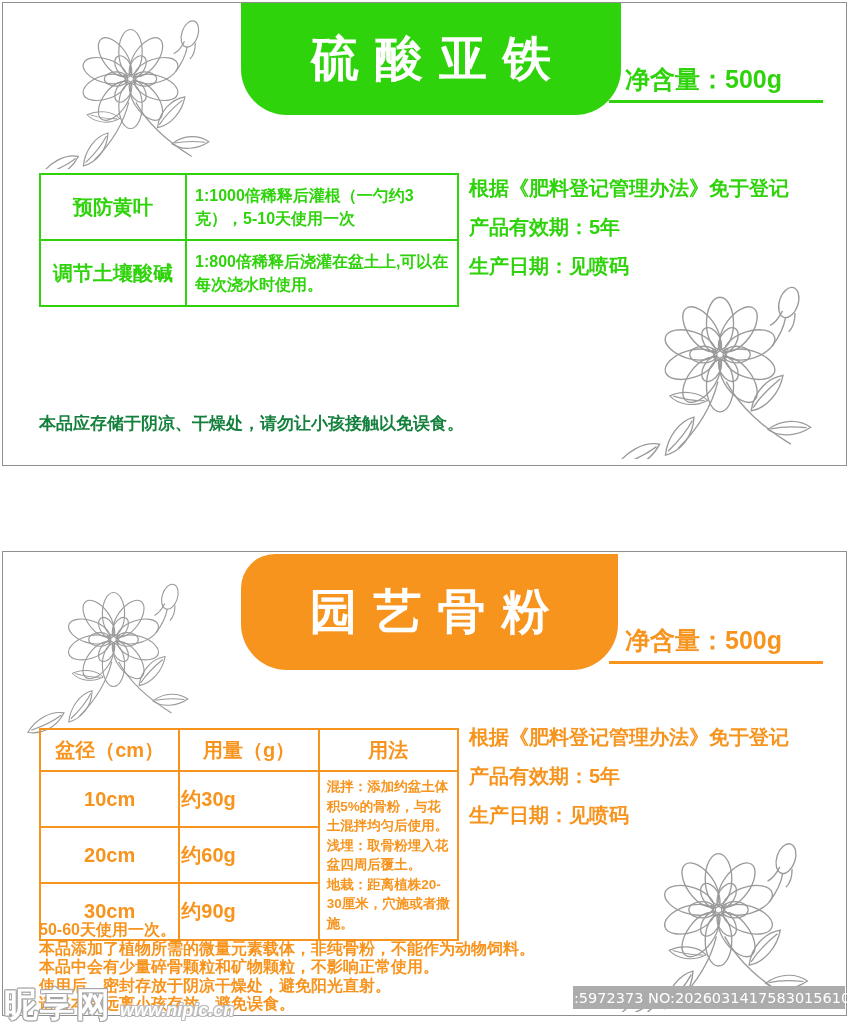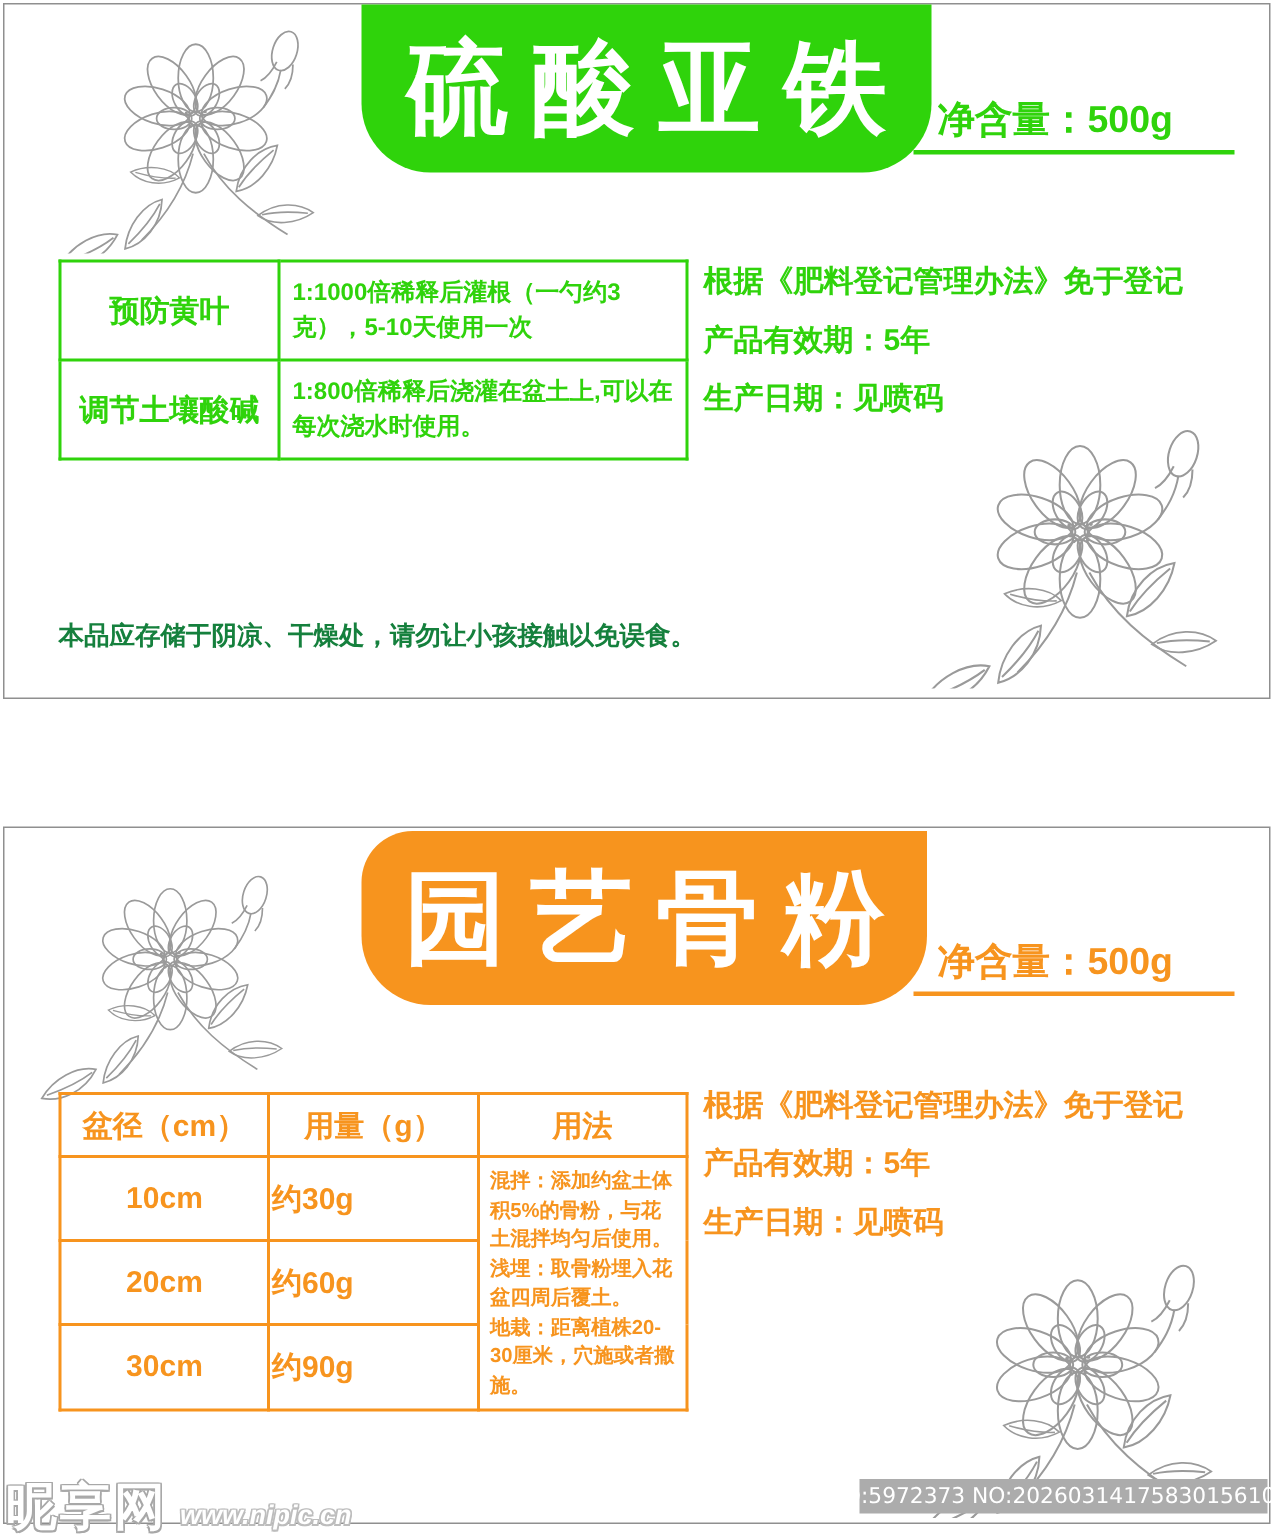--- a/index.html
+++ b/index.html
@@ -5,21 +5,21 @@
   html,body{margin:0;padding:0;background:#ffffff;}
   .page{position:relative;width:853px;height:1024px;background:#ffffff;overflow:hidden;
         font-family:"Liberation Sans",sans-serif;}
   .card{position:absolute;background:#ffffff;border:1px solid #8f8f8f;box-sizing:border-box;}
   .card1{left:2px;top:2px;width:845px;height:464px;}
   .card2{left:2px;top:551px;width:845px;height:465px;}
 
   .banner{position:absolute;display:flex;align-items:center;justify-content:center;color:#ffffff;}
   .card1 .banner{left:238px;top:0;width:380px;height:112px;background:#2fd30b;border-radius:0 0 46px 46px;}
   .card2 .banner{left:238px;top:2px;width:377px;height:116px;background:#f7941e;border-radius:34px 0 46px 46px;}
-  .banner h1{margin:0;font-size:68px;font-weight:bold;letter-spacing:16px;padding-left:16px;white-space:nowrap;}
+  .banner h1{margin:0;font-size:48px;font-weight:bold;letter-spacing:16px;padding-left:16px;white-space:nowrap;}
 
   .net{position:absolute;font-size:25px;font-weight:bold;white-space:nowrap;}
   .card1 .net{left:622px;top:60px;color:#2fd30b;}
   .card2 .net{left:622px;top:72px;color:#f7941e;}
   .rule{position:absolute;height:3px;}
   .card1 .rule{left:606px;top:97px;width:214px;background:#2fd30b;}
   .card2 .rule{left:606px;top:109px;width:214px;background:#f7941e;}
 
   table.info{position:absolute;left:36px;border-collapse:collapse;table-layout:fixed;}
   .card1 table.info{top:170px;width:420px;color:#2fd30b;}
@@ -187,20 +187,27 @@
           <td class="size">20cm</td>
           <td class="amt">约60g</td>
         </tr>
         <tr>
           <td class="size">30cm</td>
           <td class="amt">约90g</td>
         </tr>
       </tbody>
     </table>
 
+    <div class="notes">
+      <div>50-60天使用一次。</div>
+      <div>本品添加了植物所需的微量元素载体，非纯骨粉，不能作为动物饲料。</div>
+      <div>本品中会有少量碎骨颗粒和矿物颗粒，不影响正常使用。</div>
+      <div>使用后，密封存放于阴凉干燥处，避免阳光直射。</div>
+      <div>请将本品远离小孩存放，避免误食。</div>
+    </div>
 
     <div class="reg">
       <div>根据《肥料登记管理办法》免于登记</div>
       <div>产品有效期：5年</div>
       <div>生产日期：见喷码</div>
     </div>
 
     <svg class="sketch s4" viewBox="0 0 240 180">
         <use href="#flower"></use>
       </svg>

